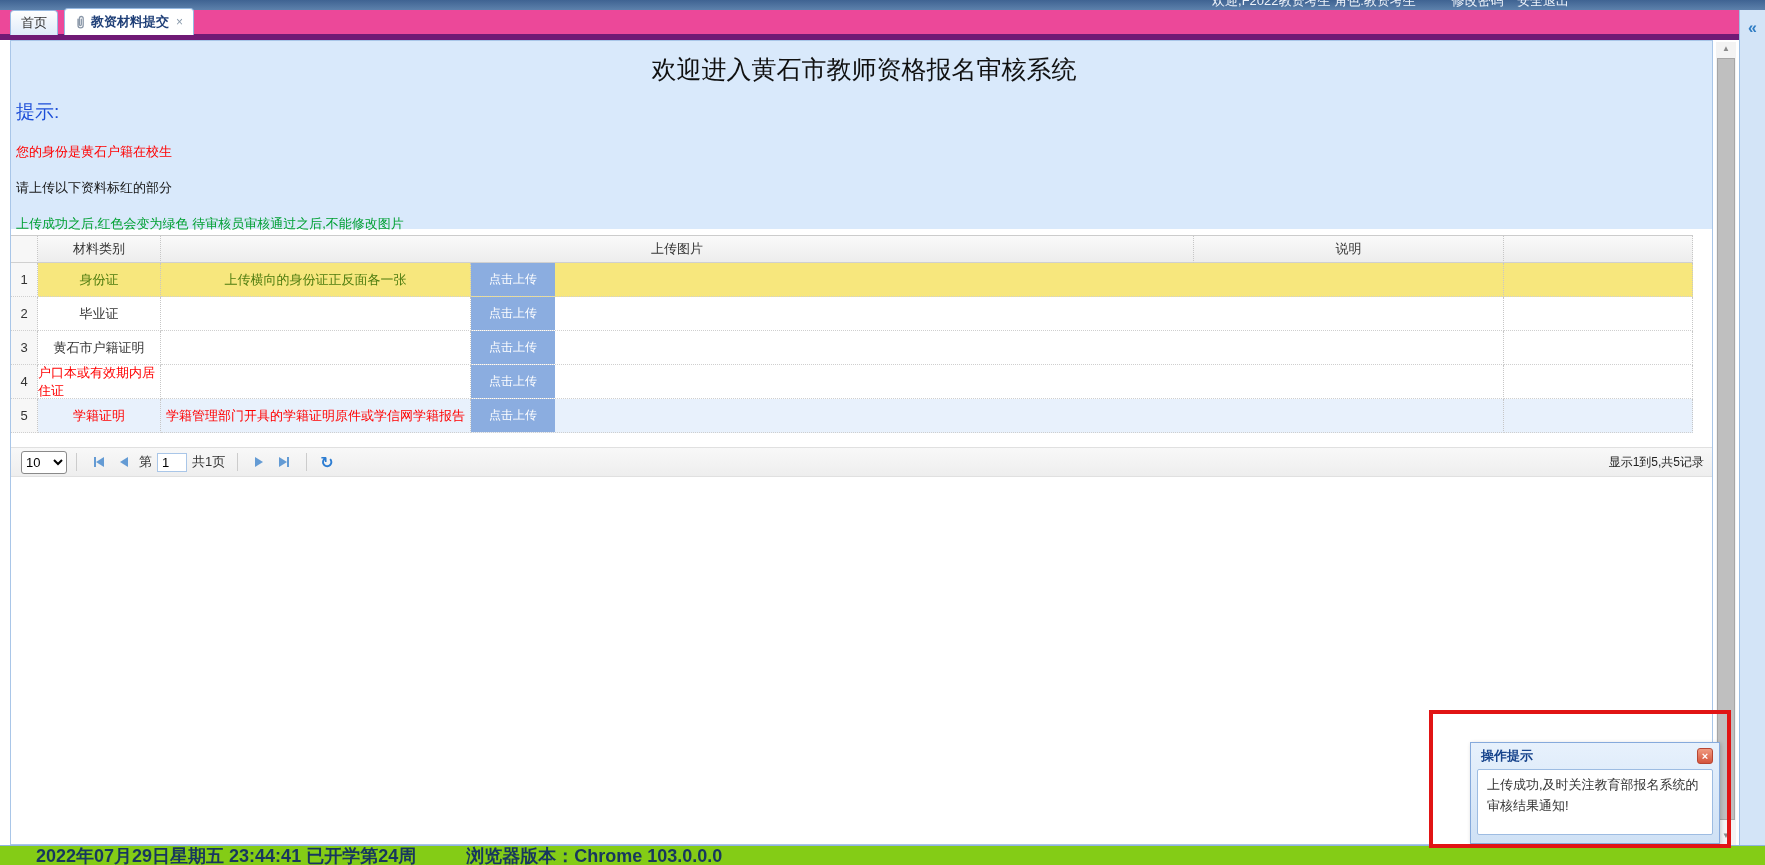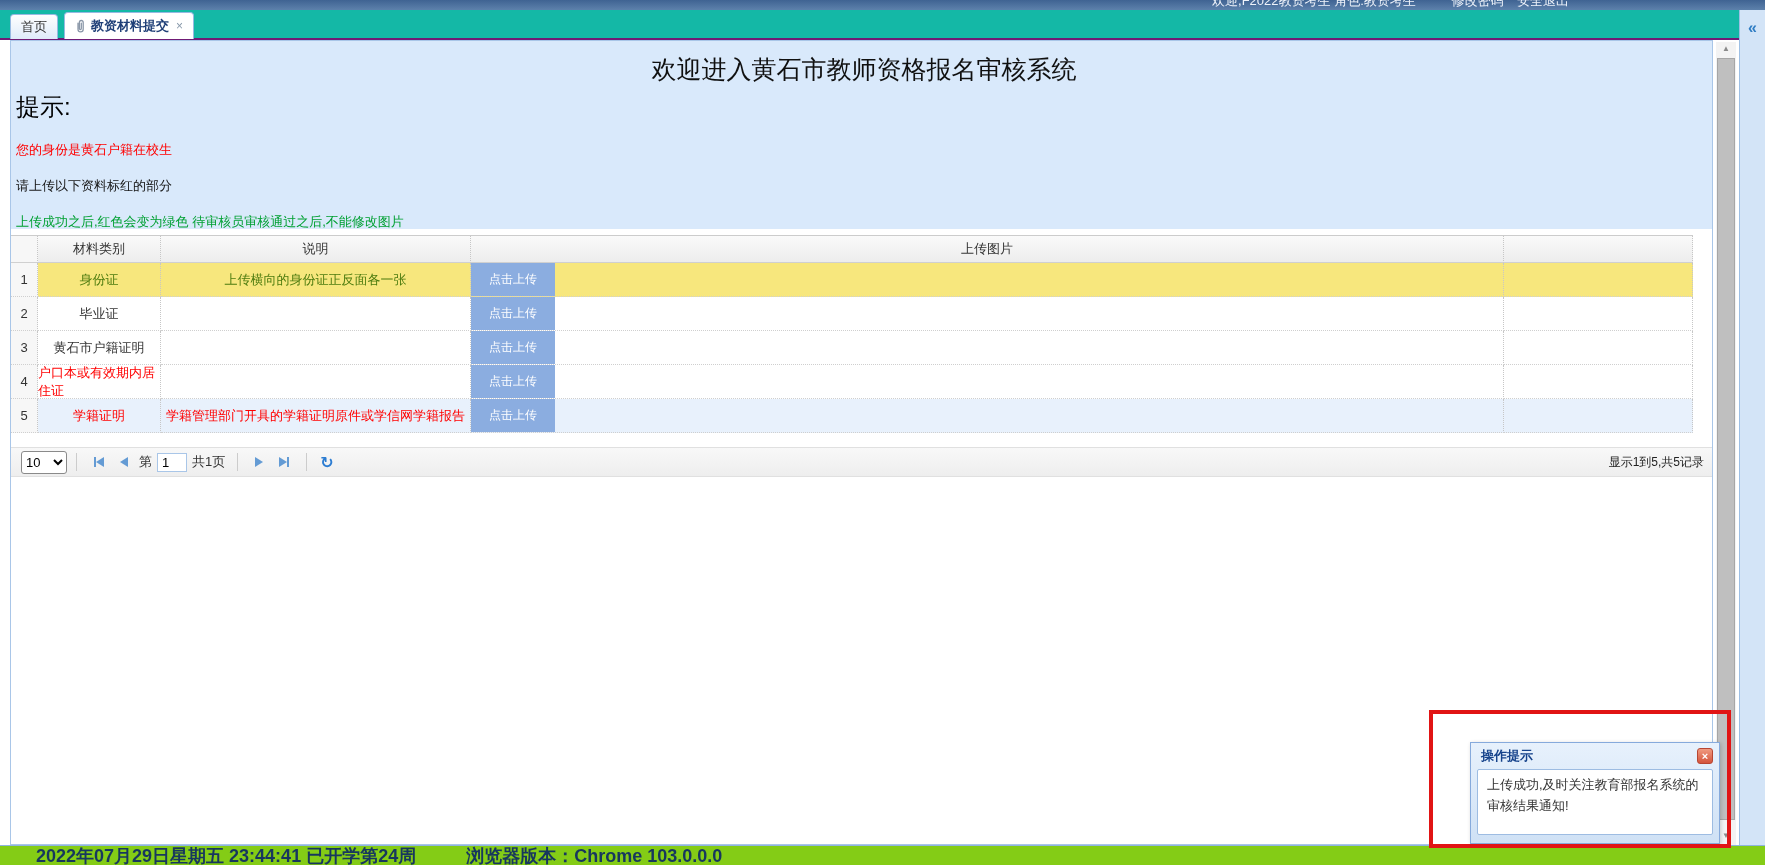--- a/index.html
+++ b/index.html
@@ -9,22 +9,22 @@
 
   
   .topbar { left:0; top:0; width:1765px; height:10px;
             background:linear-gradient(#3f6392,#5d81ab); overflow:hidden; }
   .topbar-text { position:absolute; right:196px; top:-8px; white-space:nowrap;
                  font-size:13px; color:#eef3fa; }
   .topbar-text a { color:#eef3fa; text-decoration:none; }
   .lnk1 { margin-left:32px; } .lnk2 { margin-left:10px; }
 
   
-  .tabbar { left:0; top:10px; width:1739px; height:30px; background:#14b8a6;
-            border-bottom:2px solid #701a75; display:flex; align-items:flex-end;
+  .tabbar { left:0; top:10px; width:1739px; height:30px; background:#ec4899;
+            border-bottom:6px solid #701a75; display:flex; align-items:flex-end;
             padding-left:10px; gap:6px; }
   .tab { height:25px; display:flex; align-items:center; gap:5px; padding:0 10px;
          font-size:13px; color:#333; background:linear-gradient(#fefefe,#dfebfa);
          border:1px solid #96b9e2; border-bottom:none; border-radius:4px 4px 0 0;
          position:relative; top:1px; cursor:pointer; }
   .tab-active { background:#fff; height:27px; font-weight:bold; color:#1f3f77; }
   .tab-close { color:#8899aa; font-weight:normal; font-size:12px; margin-left:2px; cursor:pointer; }
   .clip-icon svg { display:block; }
 
   
@@ -39,21 +39,21 @@
               color:#8a8a8a; line-height:14px; height:14px; cursor:pointer; }
   .sb-up { top:0; } .sb-down { bottom:2px; }
   .sb-thumb { position:absolute; left:1px; top:16px; width:18px; height:762px;
               background:#bfbfbf; border:1px solid #a6a6a6; cursor:grab; }
 
   
   .main-panel { left:10px; top:40px; width:1703px; height:805px;
                 border:1px solid #a9c6e8; background:#fff; overflow:hidden; }
   .tips { height:188px; background:#d9e9fb; padding-left:5px; }
   .page-title { text-align:center; font-size:25px; color:#101010; padding-top:12px; }
-  .tip-label { font-size:24px; color:#000000; margin-top:5px; }
+  .tip-label { font-size:19px; color:#1d4ed8; margin-top:13px; }
   .tip-red   { font-size:13px; color:#ff0000; margin-top:18px; }
   .tip-black { font-size:13px; color:#151515; margin-top:18px; }
   .tip-green { font-size:13px; color:#00a032; margin-top:18px; }
 
   
   .grid { margin-top:6px; width:1682px; font-size:13px; border-top:1px solid #cccccc; color:#333; }
   .g-row { display:flex; height:34px; }
   .g-head { height:27px; background:linear-gradient(#fafafa,#ececec); }
   .g-cell { border-right:1px dotted #c6c6c6; border-bottom:1px dotted #cfcfcf;
             display:flex; align-items:center; justify-content:center; overflow:hidden; }
@@ -153,22 +153,22 @@
     <div class="tip-label">提示:</div>
     <div class="tip-red">您的身份是黄石户籍在校生</div>
     <div class="tip-black">请上传以下资料标红的部分</div>
     <div class="tip-green">上传成功之后,红色会变为绿色 待审核员审核通过之后,不能修改图片</div>
   </div>
 
   <div class="grid">
     <div class="g-row g-head">
       <span class="g-cell c0"></span>
       <span class="g-cell c1">材料类别</span>
+      <span class="g-cell c3">上传图片</span>
       <span class="g-cell c2">说明</span>
-      <span class="g-cell c3">上传图片</span>
       <span class="g-cell c4"></span>
     </div>
 
     <div class="g-row r-uploaded">
       <span class="g-cell c0">1</span>
       <span class="g-cell c1">身份证</span>
       <span class="g-cell c2">上传横向的身份证正反面各一张</span>
       <span class="g-cell c3">
           <button class="upload-btn">点击上传</button>
         </span>

